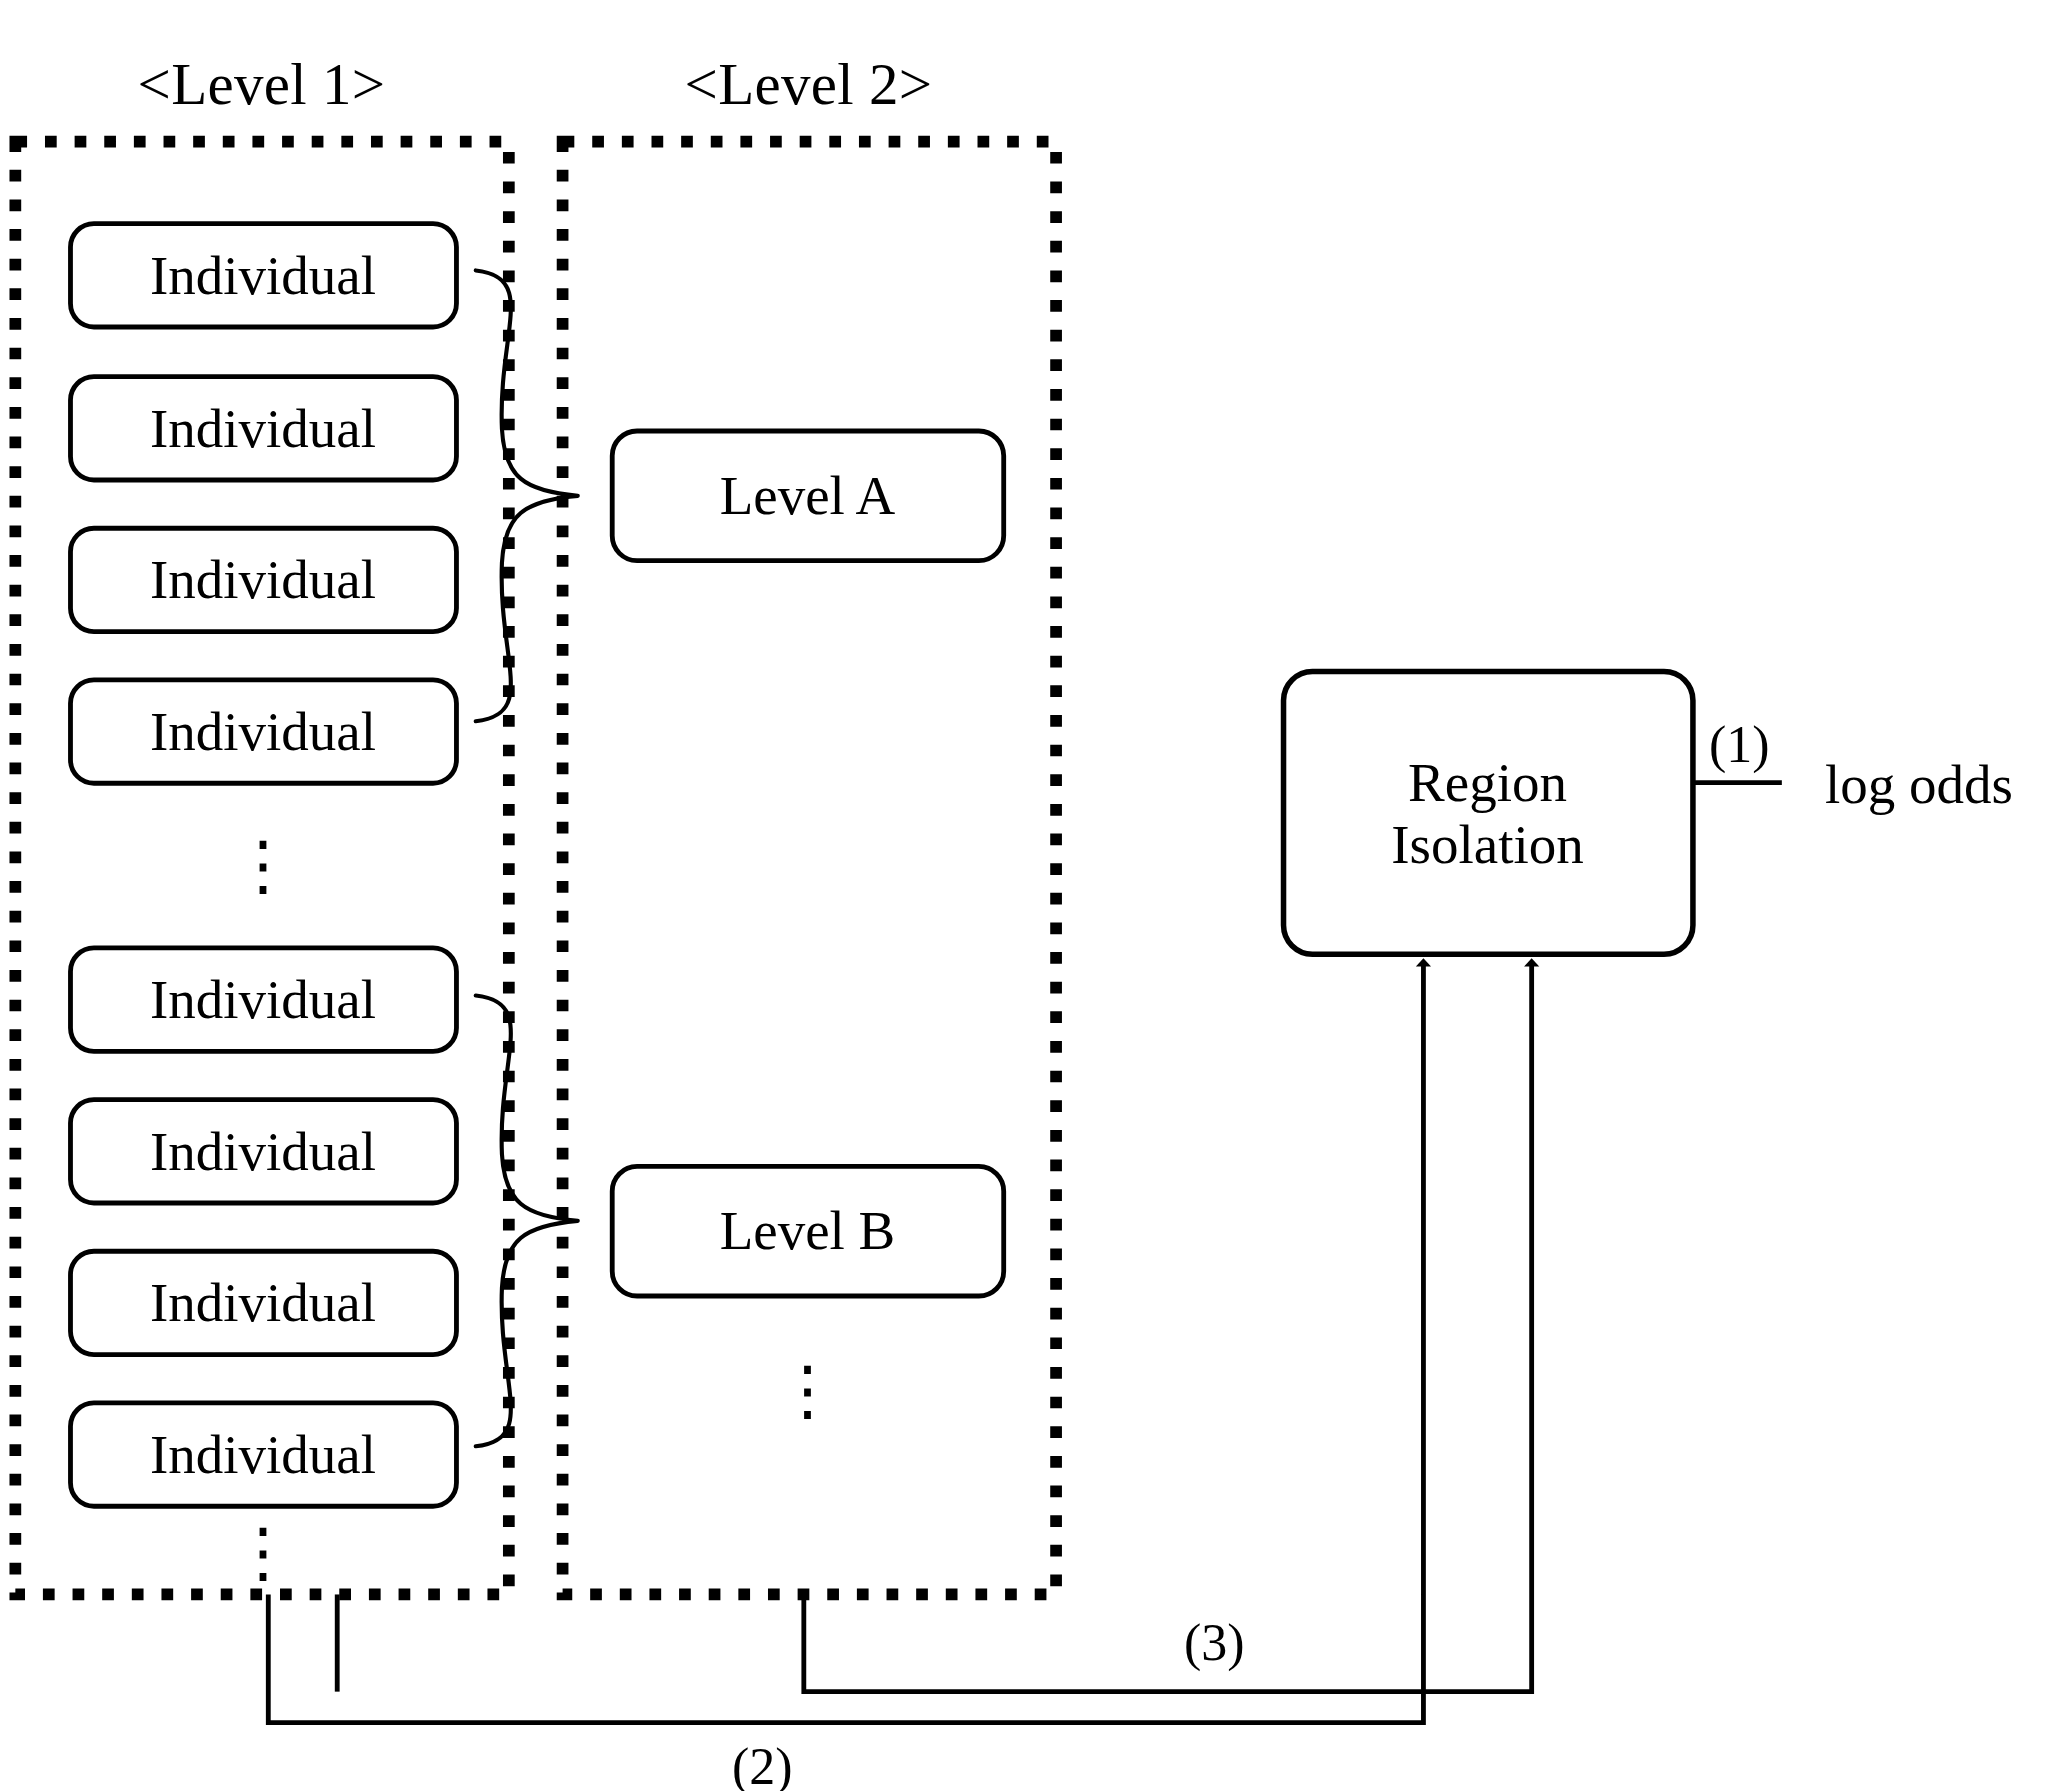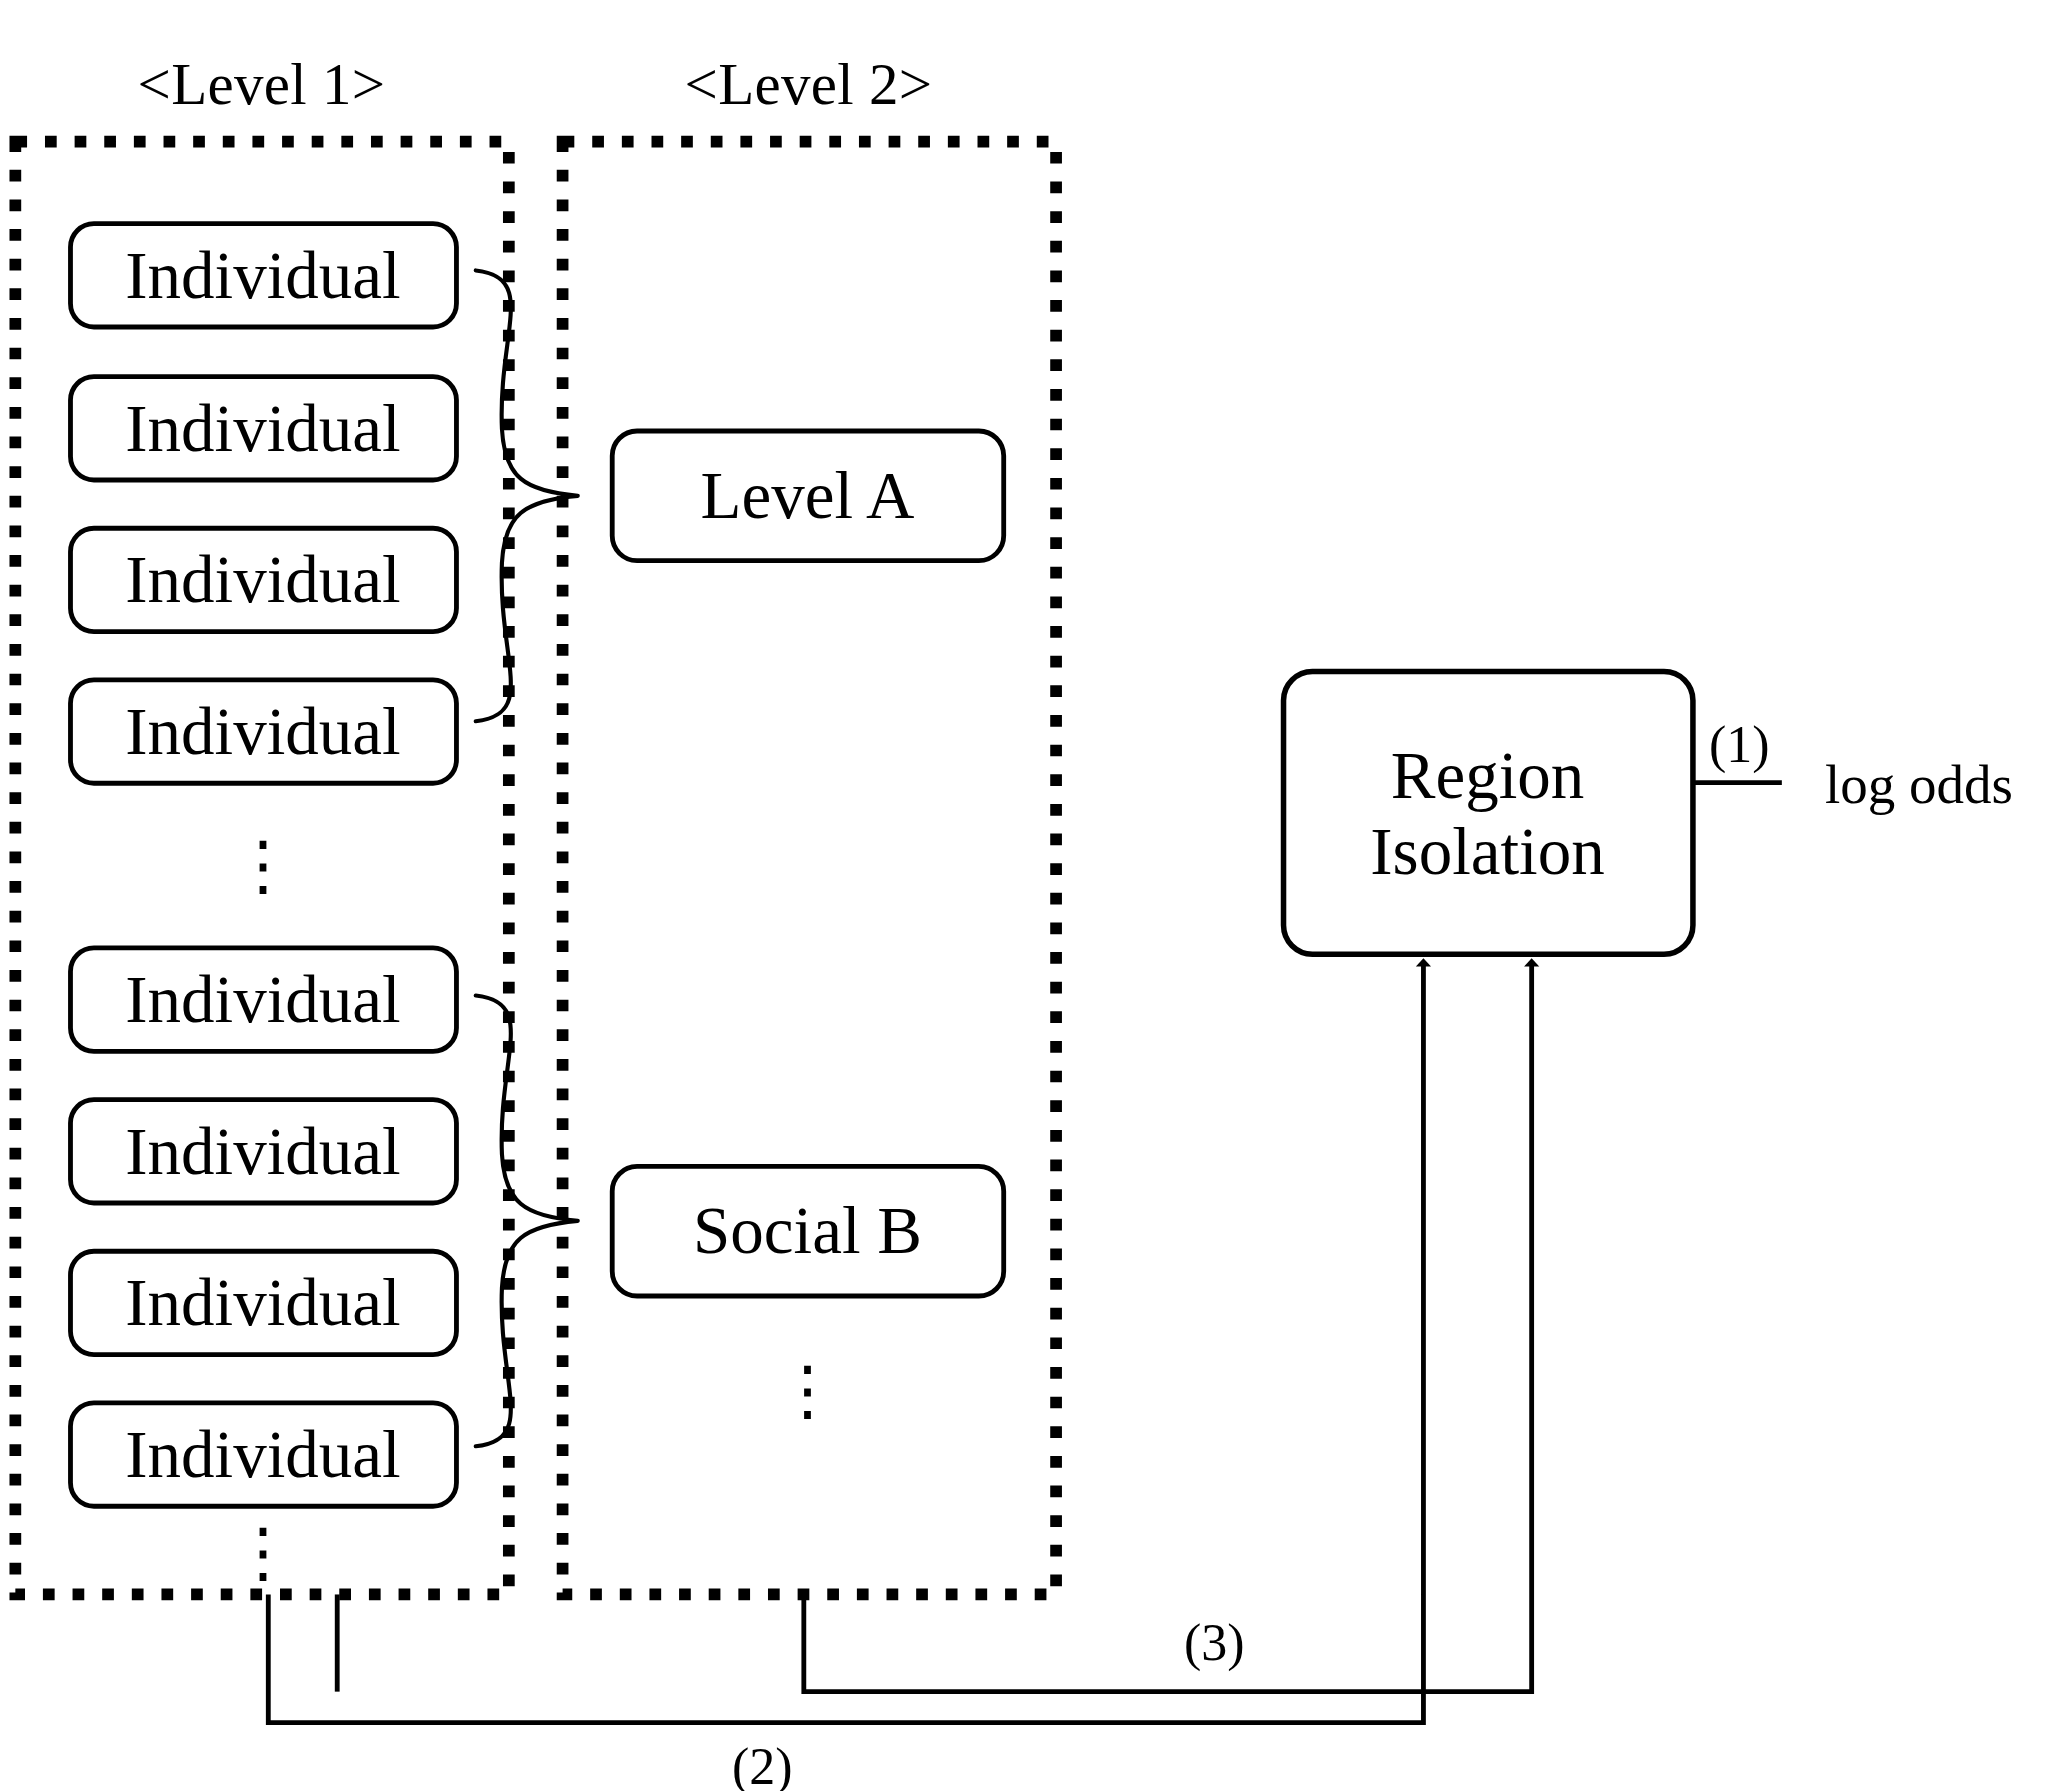--- a/index.html
+++ b/index.html
@@ -31,21 +31,21 @@
     color: #000;
     white-space: nowrap;
     text-align: center;
     letter-spacing: 0.3px;
   }
   .node-label {
     position: absolute;
     display: flex;
     align-items: center;
     justify-content: center;
-    font-size: 67px;
+    font-size: 55px;
     color: #000;
     text-align: center;
     line-height: 1.12;
     pointer-events: none;
     white-space: nowrap;
   }
   .node-label.two-line {
     white-space: normal;
     flex-direction: column;
   }
@@ -128,21 +128,21 @@
   <div class="node-label" style="left:70px; top:764px; width:386px; height:117px; font-size:66px;">⋮</div>
 
   <div class="node-label" style="left:70px; top:905px; width:386px; height:103px;">Individual</div>
   <div class="node-label" style="left:70px; top:1057px; width:386px; height:103px;">Individual</div>
   <div class="node-label" style="left:70px; top:1208px; width:386px; height:103px;">Individual</div>
   <div class="node-label" style="left:70px; top:1360px; width:386px; height:103px;">Individual</div>
 
   <div class="node-label" style="left:70px; top:1468px; width:386px; height:83px; font-size:66px;">⋮</div>
 
   <div class="node-label" style="left:612px; top:388px; width:391px; height:130px;">Level A</div>
-  <div class="node-label" style="left:612px; top:1123px; width:391px; height:130px;">Social B</div>
+  <div class="node-label" style="left:612px; top:1123px; width:391px; height:130px;">Level B</div>
 
   <div class="node-label" style="left:612px; top:1289px; width:391px; height:117px; font-size:66px;">⋮</div>
 
   <div class="node-label two-line" style="left:1283px; top:629px; width:409px; height:283px;">
     <span>Region</span>
     <span>Isolation</span>
   </div>
 
   <div class="paren-label" style="left:1709px; top:672px;">(1)</div>
 

